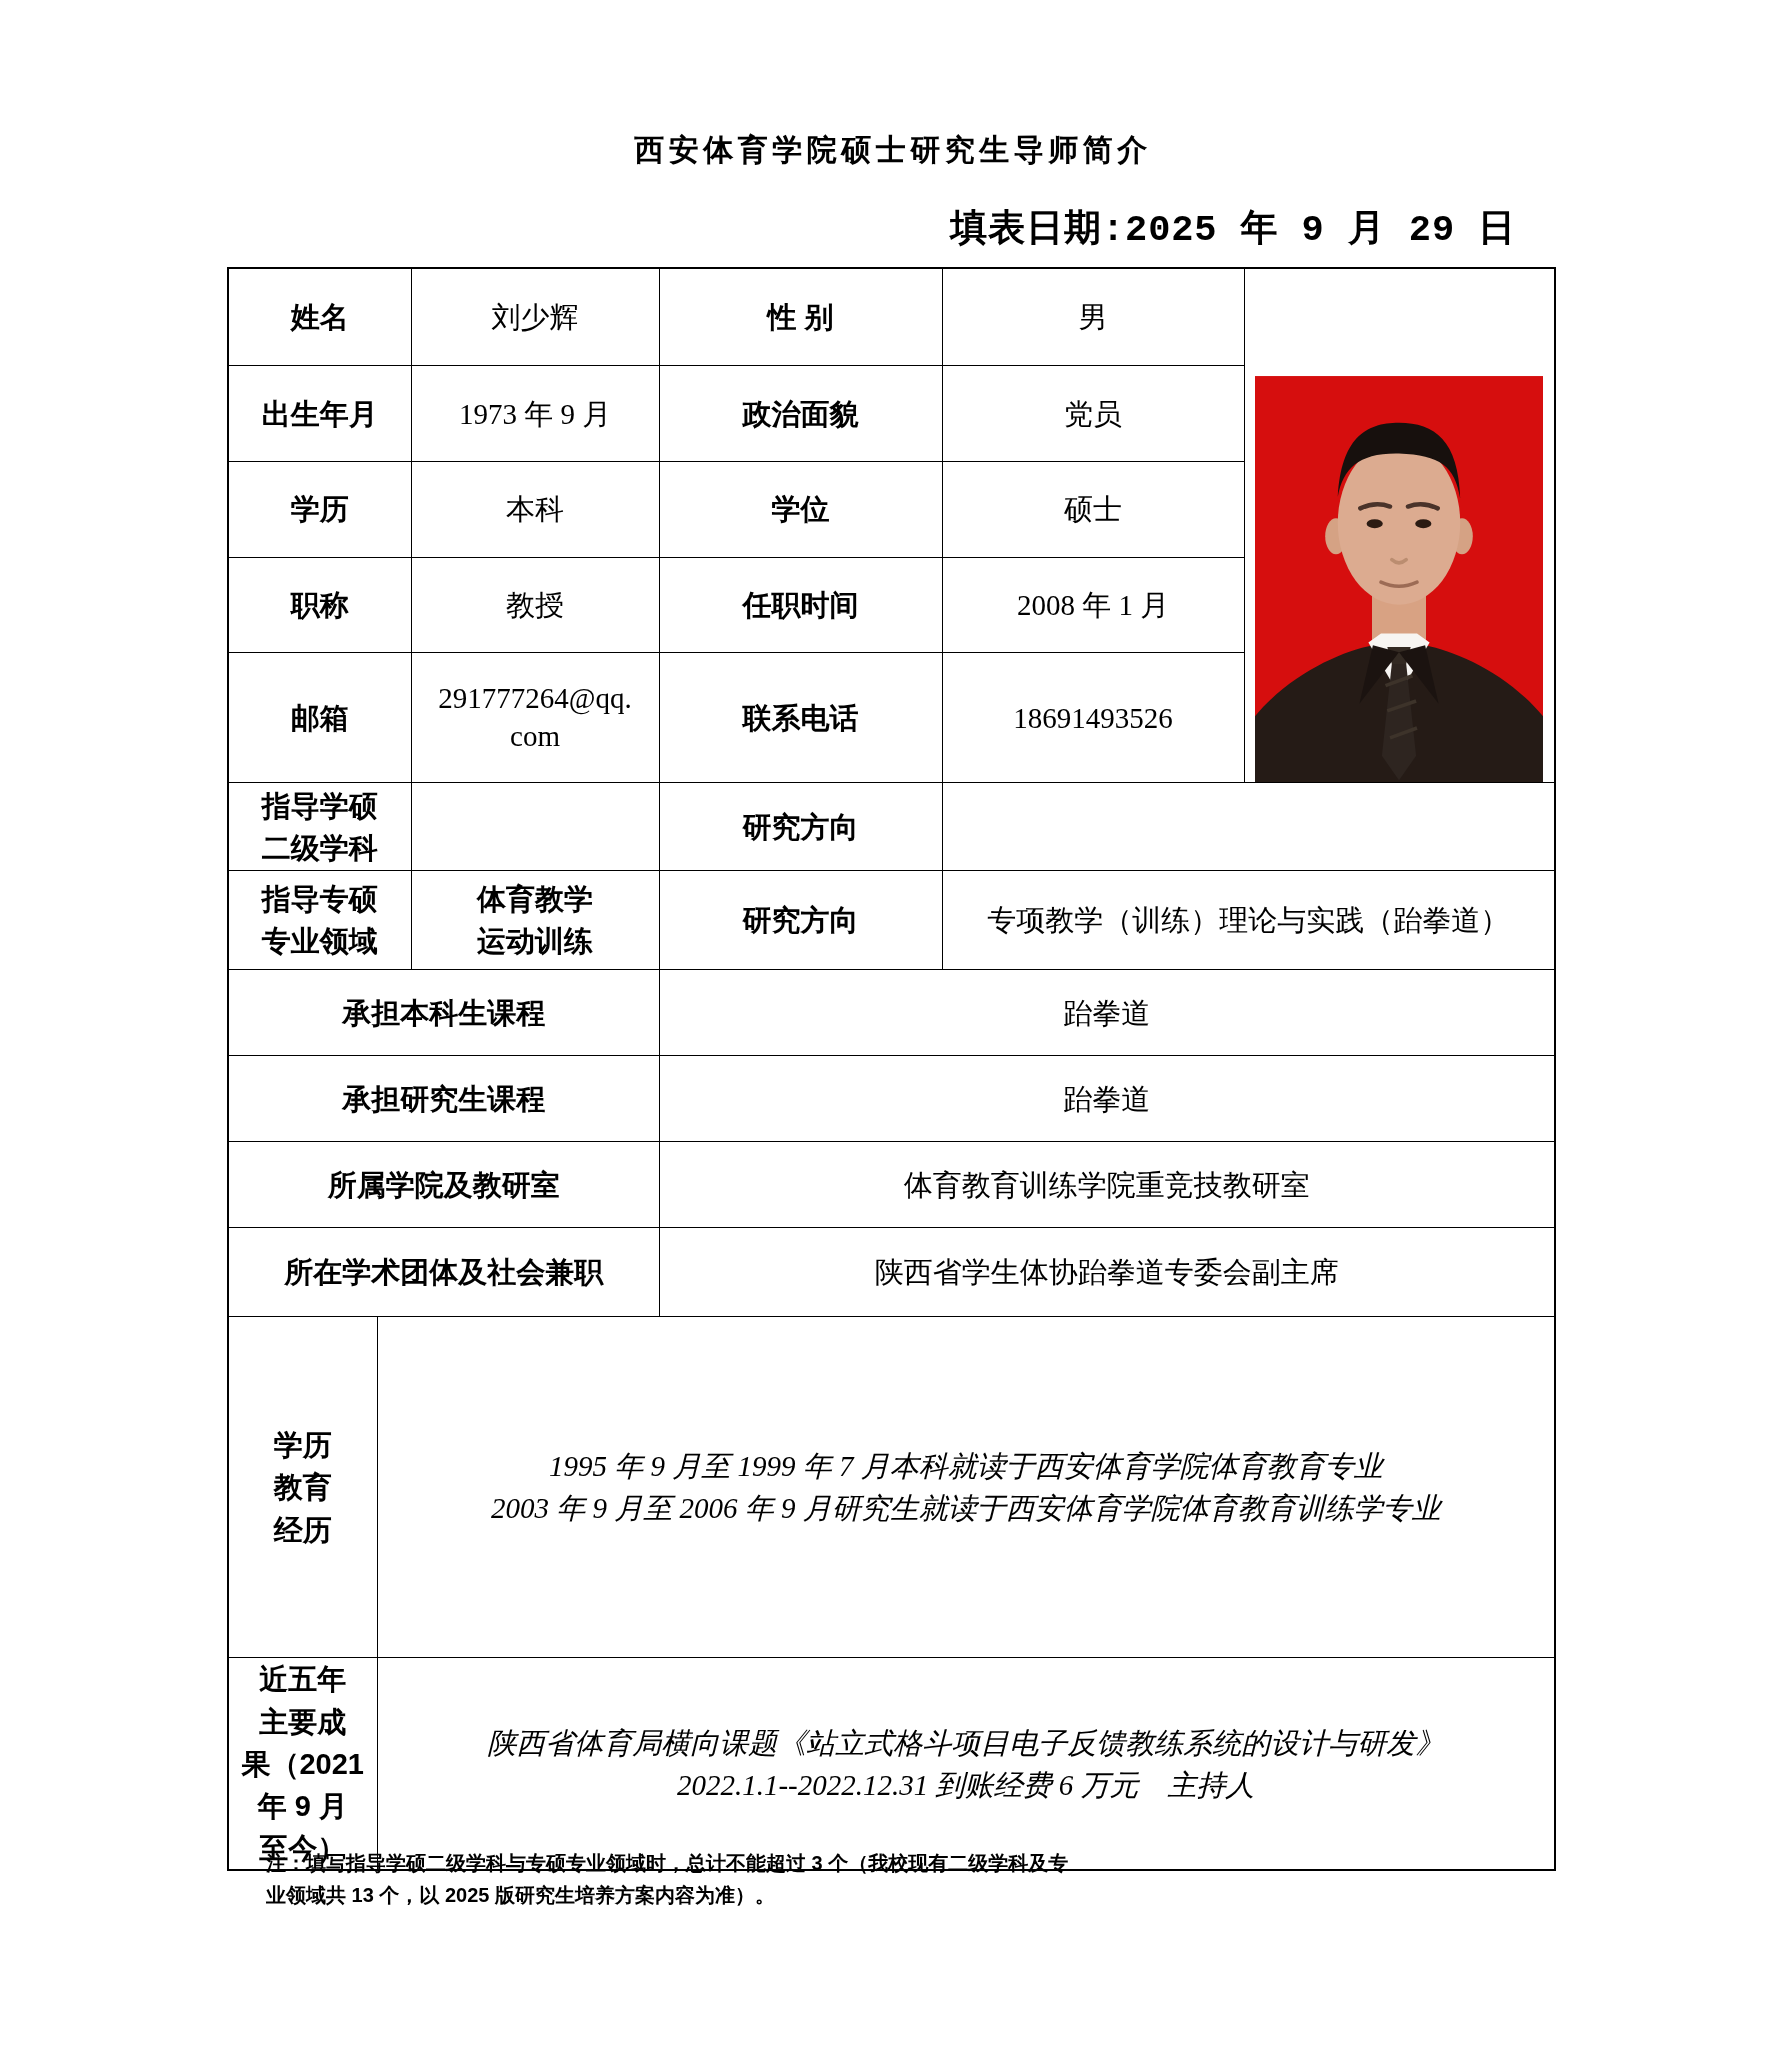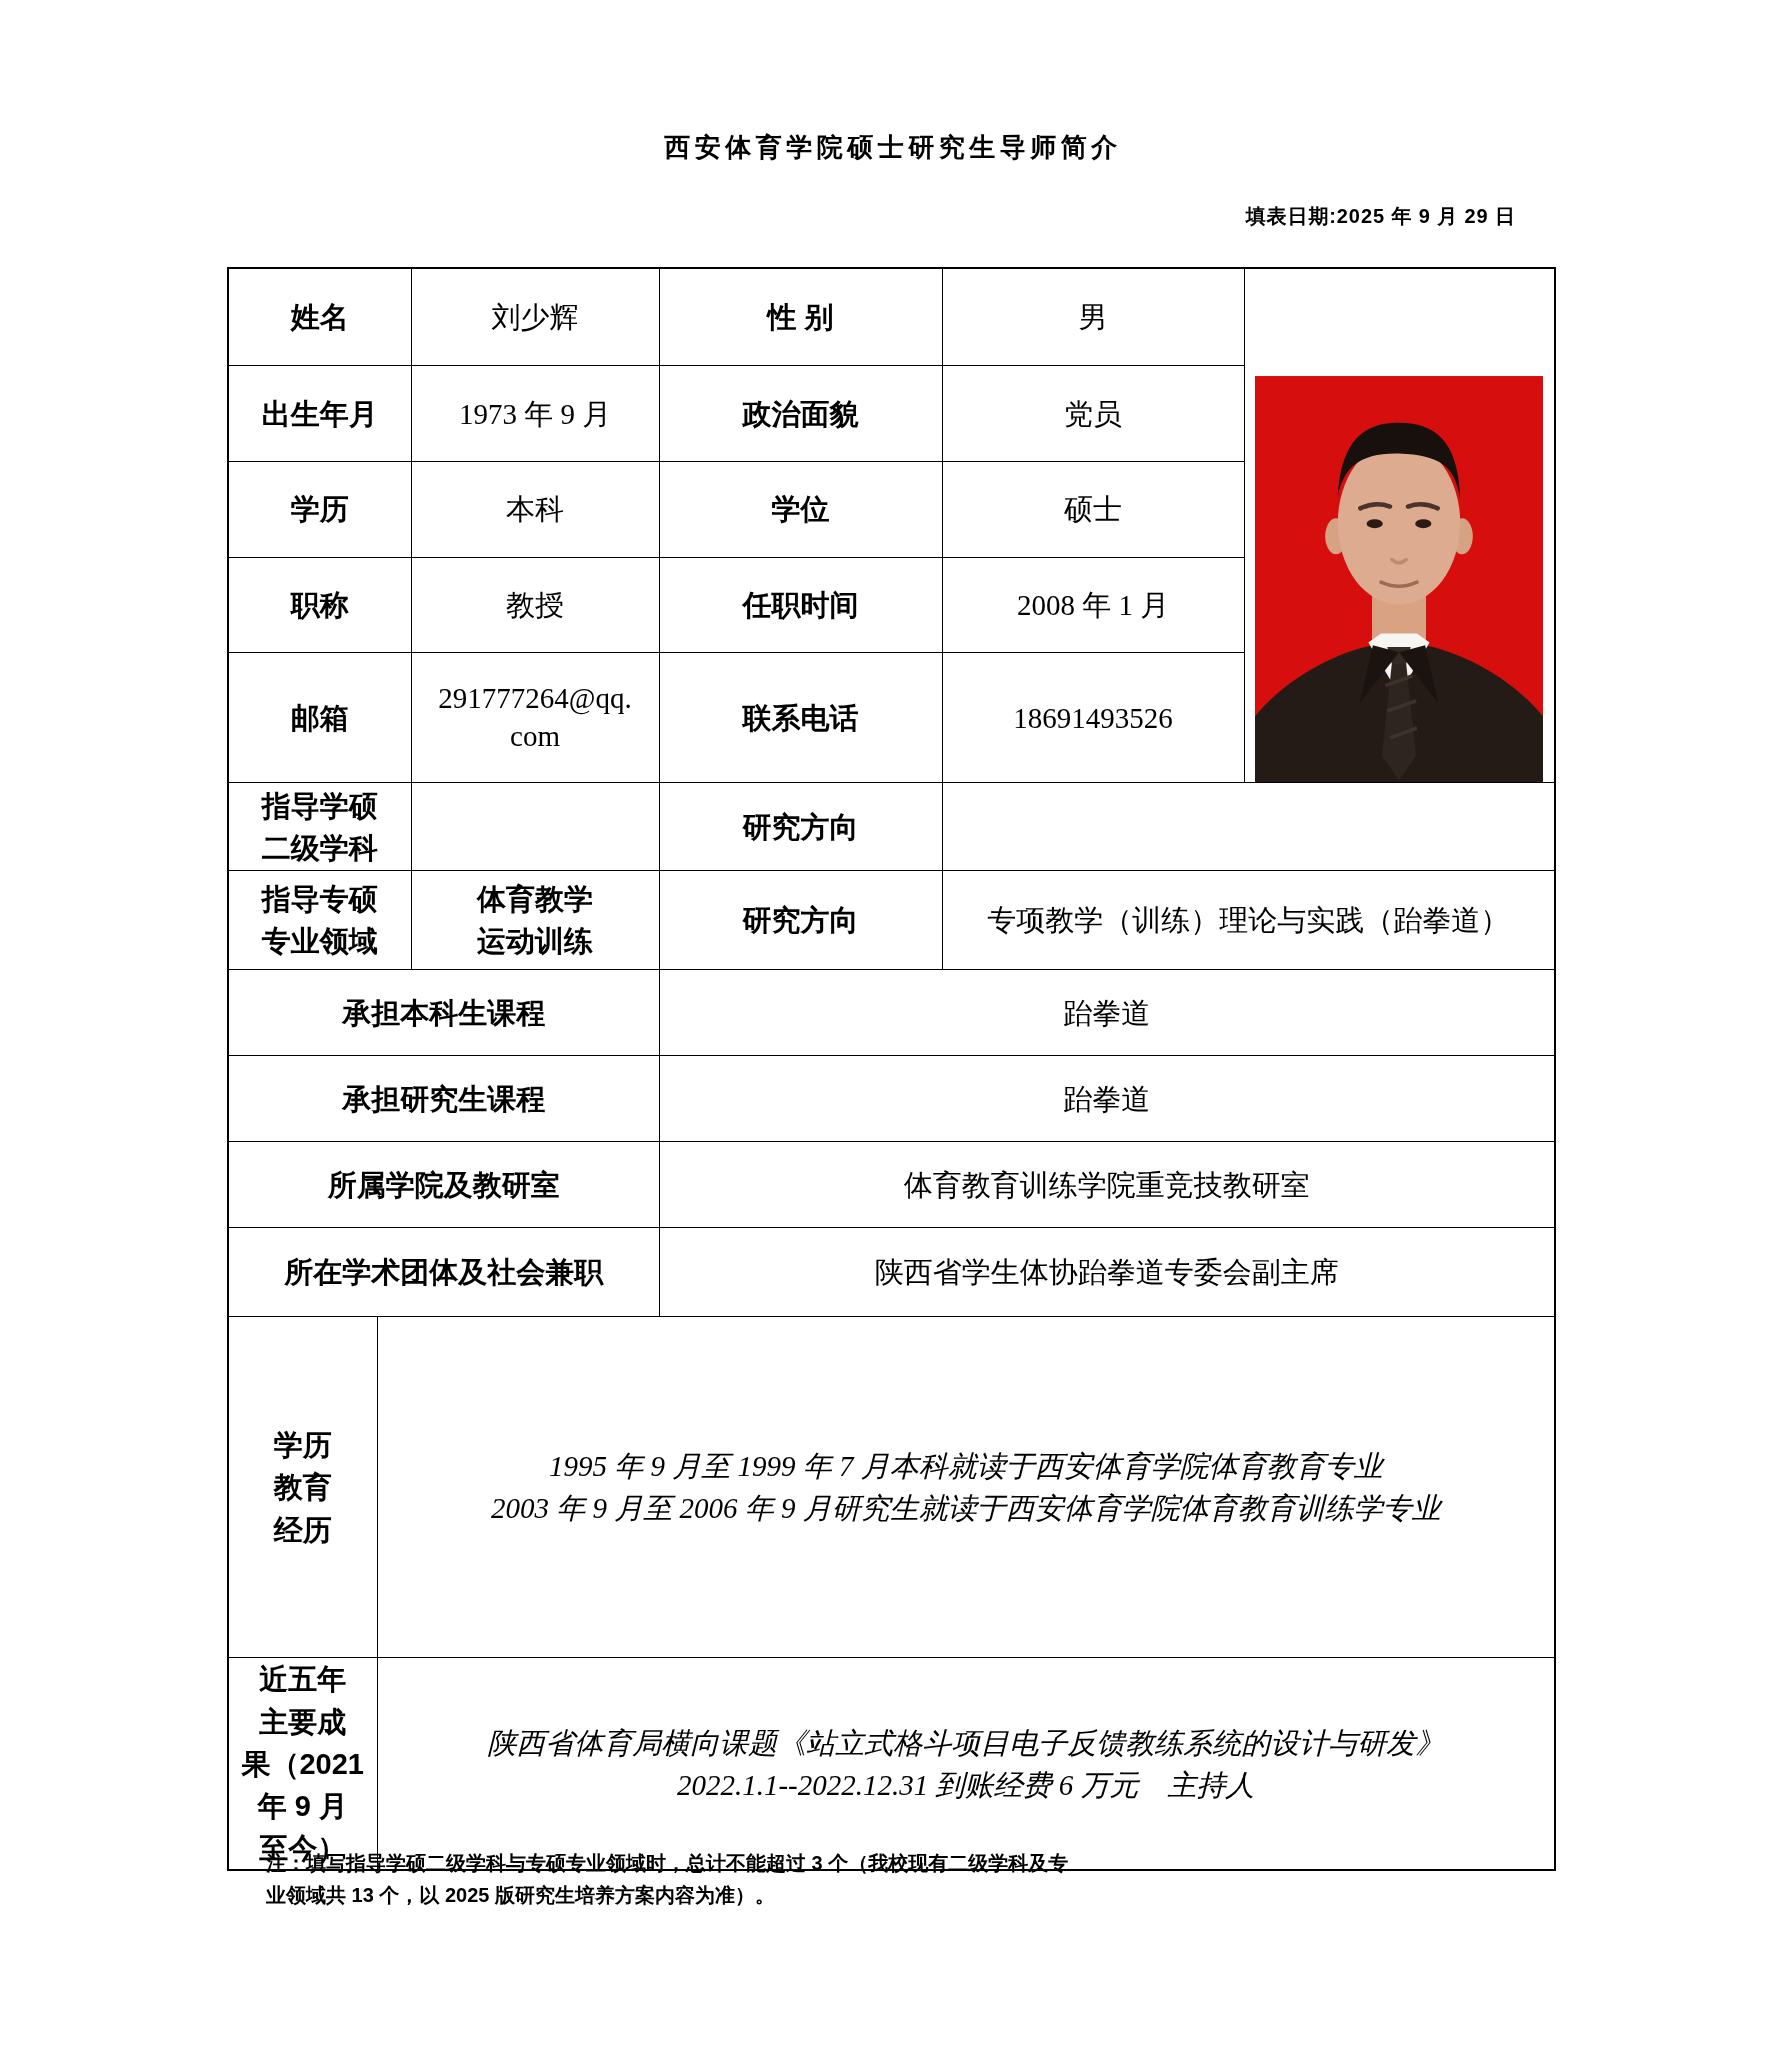--- a/index.html
+++ b/index.html
@@ -4,27 +4,27 @@
 <style>
   html,body { margin:0; padding:0; background:#ffffff; }
   body {
     width:1786px; height:2058px; position:relative;
     font-family:"Liberation Serif", serif; color:#000;
   }
   .page-title {
     position:absolute; top:130px; left:0; width:100%;
     text-align:center;
     font-family:"Liberation Sans", sans-serif;
-    font-weight:bold; font-size:26px; letter-spacing:4.5px;
+    font-weight:bold; font-size:30px; letter-spacing:4.5px;
     white-space:nowrap;
   }
   .fill-date {
     position:absolute; top:203px; right:270px;
-    font-family:Liberation Sans, sans-serif;
-    font-weight:bold; font-size:20px; letter-spacing:0.9px;
+    font-family:Liberation Mono, monospace;
+    font-weight:bold; font-size:37px; letter-spacing:0.9px;
     white-space:nowrap;
   }
   table.info {
     position:absolute; left:227px; top:267px;
     border-collapse:collapse; table-layout:fixed;
     border:2.7px solid #000;
   }
   table.info td {
     border:1.8px solid #000;
     padding:0 1px;

